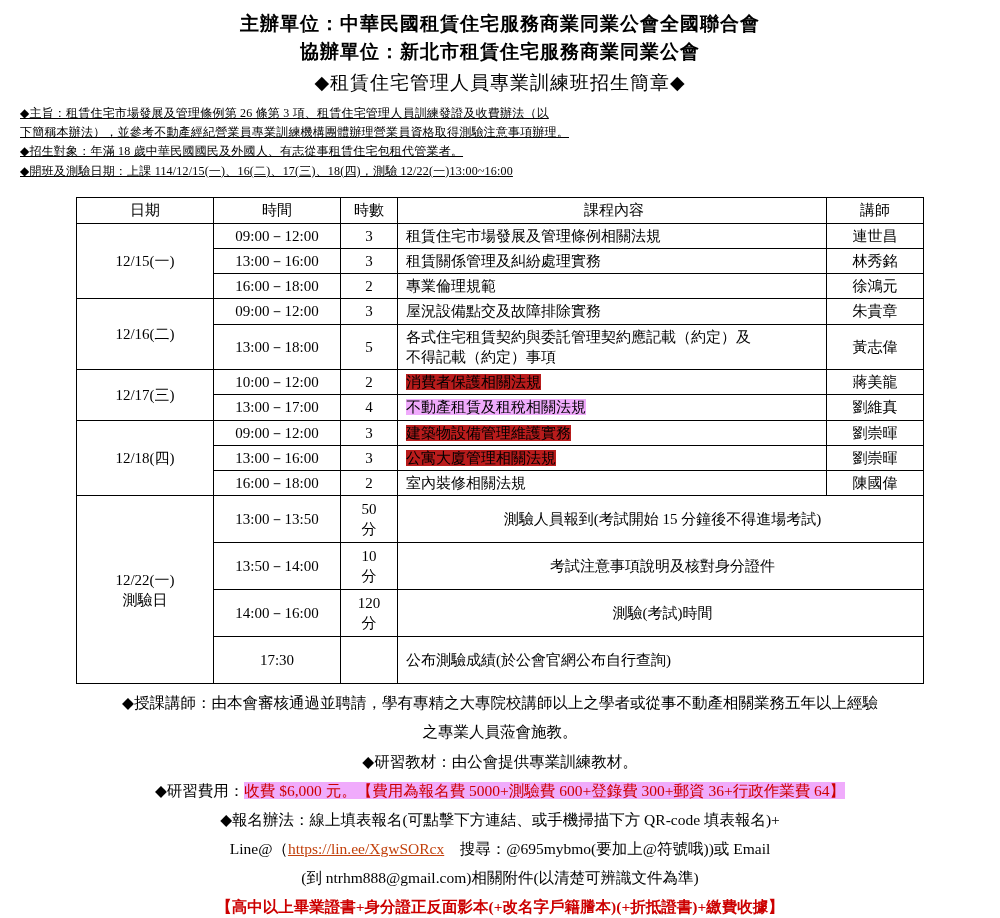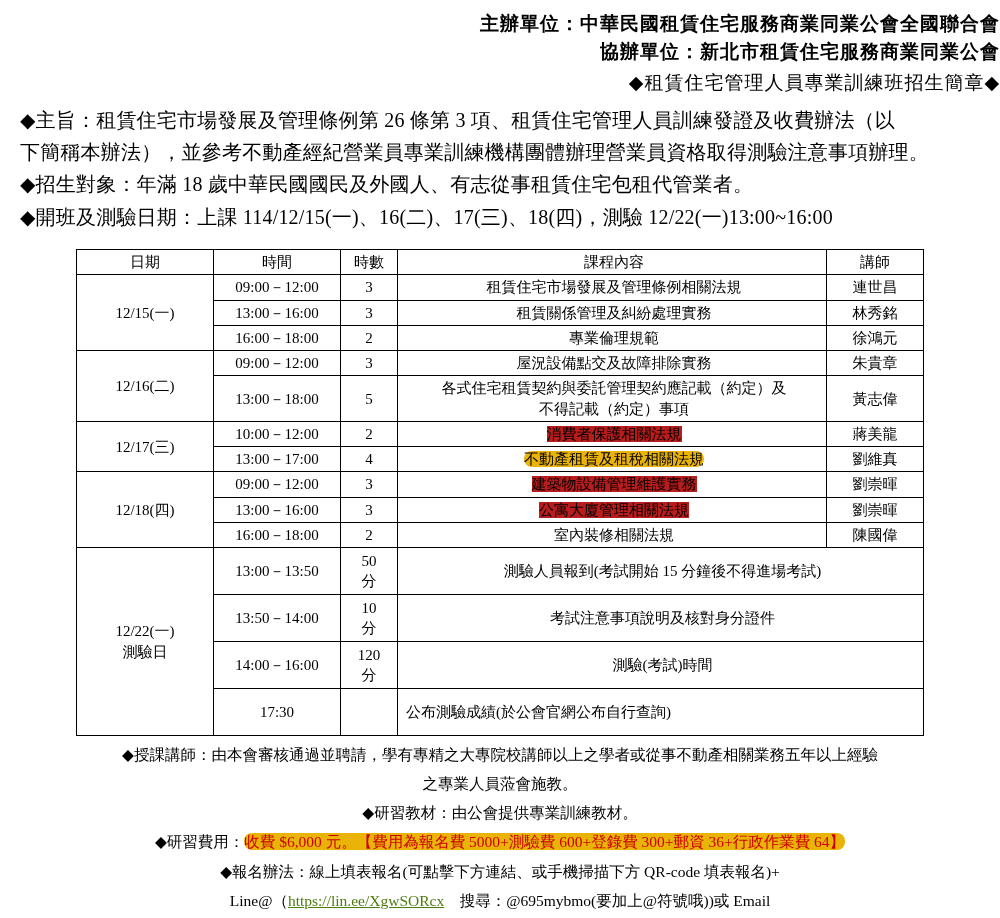--- a/index.html
+++ b/index.html
@@ -15,21 +15,21 @@
     font-size: 15px;
     overflow: hidden;
   }
   .page {
     position: relative;
     width: 1000px;
     height: 918px;
     padding: 0;
   }
   .center {
-    text-align: right;
+    text-align: center;
   }
   .hdr1 {
     font-size: 19px;
     font-weight: bold;
     letter-spacing: 1px;
     margin-top: 10px;
     line-height: 1.45;
   }
   .hdr2 {
     font-size: 19px;
@@ -39,23 +39,24 @@
   }
   .title {
     font-size: 19px;
     font-weight: normal;
     letter-spacing: 1px;
     margin-top: 4px;
     line-height: 1.5;
   }
   .intro {
     margin: 6px 20px 16px 20px;
-    font-size: 20px;
+    font-size: 12px;
     line-height: 1.62;
     letter-spacing: 0.2px;
+    text-decoration: underline;
   }
   .intro p {
     margin: 0;
   }
   table.schedule {
     border-collapse: collapse;
     margin: 8px auto 0 auto;
     width: 848px;
     table-layout: fixed;
   }
@@ -65,34 +66,34 @@
     font-size: 15px;
     line-height: 1.35;
     vertical-align: middle;
   }
   table.schedule th {
     font-weight: normal;
   }
   .c-date { width: 128px; text-align: center; }
   .c-time { width: 118px; text-align: center; }
   .c-hours { width: 48px; text-align: center; }
-  .c-content { text-align: center; padding-left: 8px !important; }
+  .c-content { text-align: left; padding-left: 8px !important; }
   .c-teacher { width: 88px; text-align: center; }
-  .hl-yellow { background: #eab308; border-radius: 8px; }
+  .hl-yellow { background: #f0abfc; }
   .hl-green { background: #b91c1c; }
   .notes {
     margin: 6px 20px 0 20px;
     font-size: 15.5px;
     line-height: 1.62;
   }
   .notes p { margin: 4px; text-align: center; }
   .red { color: #cc0000; }
   .redb { color: #cc0000; font-weight: bold; }
   .link {
-    color: #4d7c0f;
+    color: #c2410c;
     text-decoration: underline;
   }
   .sub {
     margin-left: 96px;
   }
 </style>
 </head>
 <body>
 
 <div class="page">

